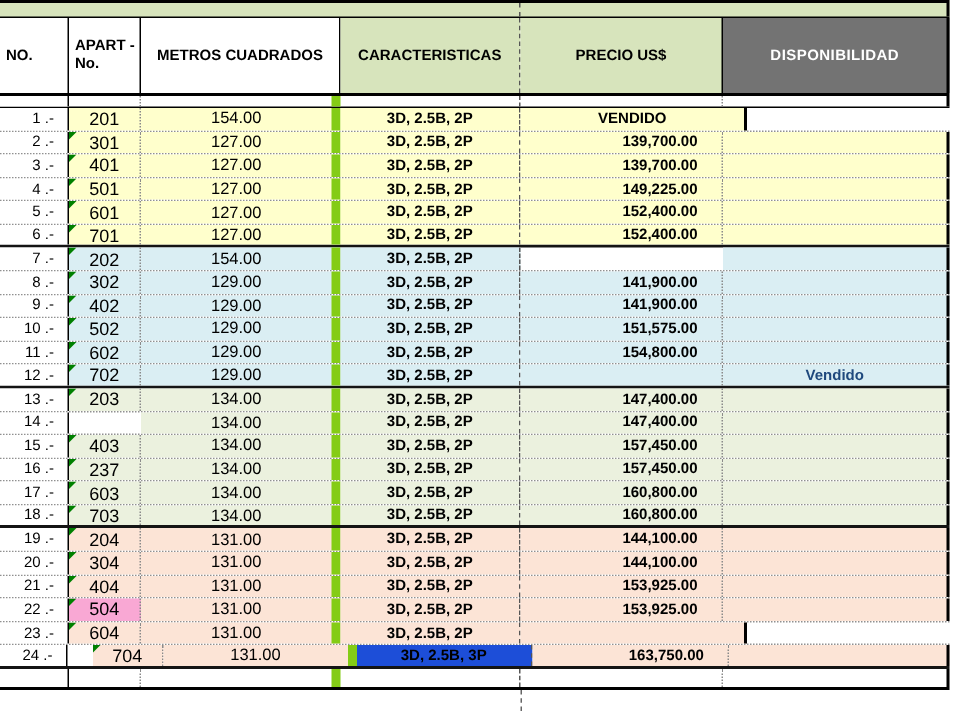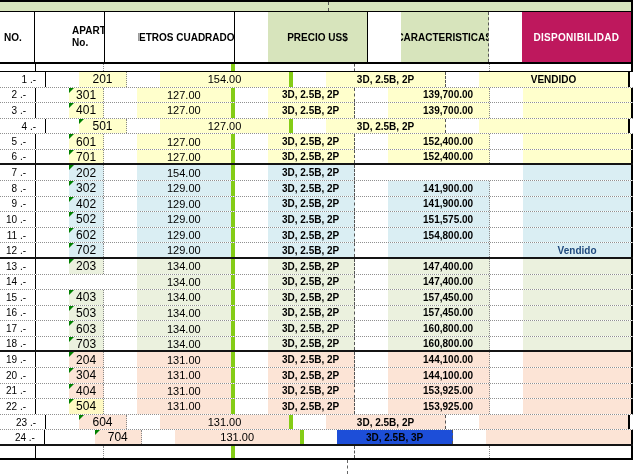--- a/index.html
+++ b/index.html
@@ -1,25 +1,25 @@
 <!DOCTYPE html>
 <html><head>
 <meta charset="utf-8">
 <style>
   html,body{margin:0;padding:0;background:#fff;}
   .sheet{
     position:relative;width:639px;height:474px;background:#fff;
     font-family:"Liberation Sans",sans-serif;color:#000;overflow:hidden;
   }
-  .row{display:flex;width:633px;box-sizing:border-box;gap:33px;}
+  .row{display:flex;width:633px;box-sizing:border-box;}
   .cell{box-sizing:border-box;position:relative;display:flex;align-items:center;overflow:hidden;white-space:nowrap;}
   
   .c-no{width:46px;border-right:1px solid #000;background:#fff;justify-content:flex-end;padding-right:9px;font-size:10px;}
   .c-ap{width:48px;border-right:1px dotted #8a8a8a;justify-content:center;font-size:12px;}
-  .c-m2{width:133px;border-right:4px solid #84cc16;justify-content:center;font-size:11px;}
+  .c-m2{width:133px;border-right:6px solid #84cc16;justify-content:center;font-size:11px;}
   .c-ca{width:120px;border-right:1px dashed #555;justify-content:center;font-size:10px;font-weight:bold;}
   .c-pr{width:135px;border-right:1px dotted #8a8a8a;justify-content:flex-end;padding-right:16px;font-size:10px;font-weight:bold;}
   .c-di{width:151px;border-right:2px solid #000;justify-content:center;font-size:10px;font-weight:bold;}
   
   .strip{height:12px;border-top:2px solid #000;border-bottom:1px solid #000;}
   .strip .s-l{width:347px;border-right:1px dashed #555;box-sizing:border-box;height:100%;}
   .strip .s-r{width:286px;border-right:2px solid #000;box-sizing:border-box;height:100%;}
   
   .hrow{height:52px;border-bottom:2px solid #000;}
   .hcell{font-weight:bold;font-size:10px;background:#fff;}
@@ -50,23 +50,23 @@
     <div class="s-r"></div>
   </div>
 
   <div class="row hrow">
     <div class="cell c-no hcell h-no">NO.</div>
     <div class="cell c-ap hcell h-ap">
       <span>APART  -</span>
       <span>No.</span>
     </div>
     <div class="cell c-m2 hcell h-m2" style="justify-content:center;">METROS CUADRADOS</div>
+    <div class="cell c-ca hcell h-ca" id="hca" style="background: rgb(215, 228, 188);">CARACTERISTICAS</div>
     <div class="cell c-pr hcell h-pr" id="hpr" style="background: rgb(215, 228, 188);">PRECIO US$</div>
-    <div class="cell c-ca hcell h-ca" id="hca" style="background: rgb(215, 228, 188);">CARACTERISTICAS</div>
-    <div class="cell c-di hcell h-di" id="hdi" style="background: #be185d;">DISPONIBILIDAD</div>
+    <div class="cell c-di hcell h-di" id="hdi" style="background: #737373;">DISPONIBILIDAD</div>
   </div>
 
   <div class="row gaprow">
     <div class="cell c-no gapcell"></div>
     <div class="cell c-ap gapcell"></div>
     <div class="cell c-m2 gapcell"></div>
     <div class="cell c-ca gapcell"></div>
     <div class="cell c-pr gapcell"></div>
     <div class="cell c-di gapcell"></div>
   </div>
@@ -138,20 +138,23 @@
         <div class="cell c-ap" style="background: rgb(255, 255, 204);">
           <span class="tri"></span>
           <span>501</span>
         </div>
         <div class="cell c-m2" style="background: rgb(255, 255, 204);">
           <span>127.00</span>
         </div>
         <div class="cell c-ca" style="background: rgb(255, 255, 204);">
           <span>3D, 2.5B, 2P</span>
         </div>
+        <div class="cell c-pr" style="background: rgb(255, 255, 204);">
+          <span>149,225.00</span>
+        </div>
         <div class="cell c-di" style="background: rgb(255, 255, 204);">
           <span></span>
         </div>
       </div>
       <div class="row drow">
         <div class="cell c-no">
           <span>5 .-</span>
         </div>
         <div class="cell c-ap" style="background: rgb(255, 255, 204);">
           <span class="tri"></span>
@@ -379,21 +382,21 @@
         <div class="cell c-di" style="background: rgb(235, 241, 222);">
           <span></span>
         </div>
       </div>
       <div class="row drow">
         <div class="cell c-no">
           <span>16 .-</span>
         </div>
         <div class="cell c-ap" style="background: rgb(235, 241, 222);">
           <span class="tri"></span>
-          <span>503</span>
+          <span>237</span>
         </div>
         <div class="cell c-m2" style="background: rgb(235, 241, 222);">
           <span>134.00</span>
         </div>
         <div class="cell c-ca" style="background: rgb(235, 241, 222);">
           <span>3D, 2.5B, 2P</span>
         </div>
         <div class="cell c-pr" style="background: rgb(235, 241, 222);">
           <span>157,450.00</span>
         </div>
@@ -503,21 +506,21 @@
           <span>153,925.00</span>
         </div>
         <div class="cell c-di" style="background: rgb(252, 228, 214);">
           <span></span>
         </div>
       </div>
       <div class="row drow">
         <div class="cell c-no">
           <span>22 .-</span>
         </div>
-        <div class="cell c-ap" style="background: #fef9c3;">
+        <div class="cell c-ap" style="background: #f9a8d4;">
           <span class="tri"></span>
           <span>504</span>
         </div>
         <div class="cell c-m2" style="background: rgb(252, 228, 214);">
           <span>131.00</span>
         </div>
         <div class="cell c-ca" style="background: rgb(252, 228, 214);">
           <span>3D, 2.5B, 2P</span>
         </div>
         <div class="cell c-pr" style="background: rgb(252, 228, 214);">
@@ -551,20 +554,23 @@
         </div>
         <div class="cell c-ap" style="background: rgb(252, 228, 214); margin-left: 17px;">
           <span class="tri"></span>
           <span>704</span>
         </div>
         <div class="cell c-m2" style="background: rgb(252, 228, 214);">
           <span>131.00</span>
         </div>
         <div class="cell c-ca" style="background: #1d4ed8;">
           <span>3D, 2.5B, 3P</span>
+        </div>
+        <div class="cell c-pr" style="background: rgb(252, 228, 214);">
+          <span>163,750.00</span>
         </div>
         <div class="cell c-di" style="background: rgb(252, 228, 214);">
           <span></span>
         </div>
       </div>
     </div>
 
   <div class="row gaprow botrow">
     <div class="cell c-no gapcell"></div>
     <div class="cell c-ap gapcell"></div>

